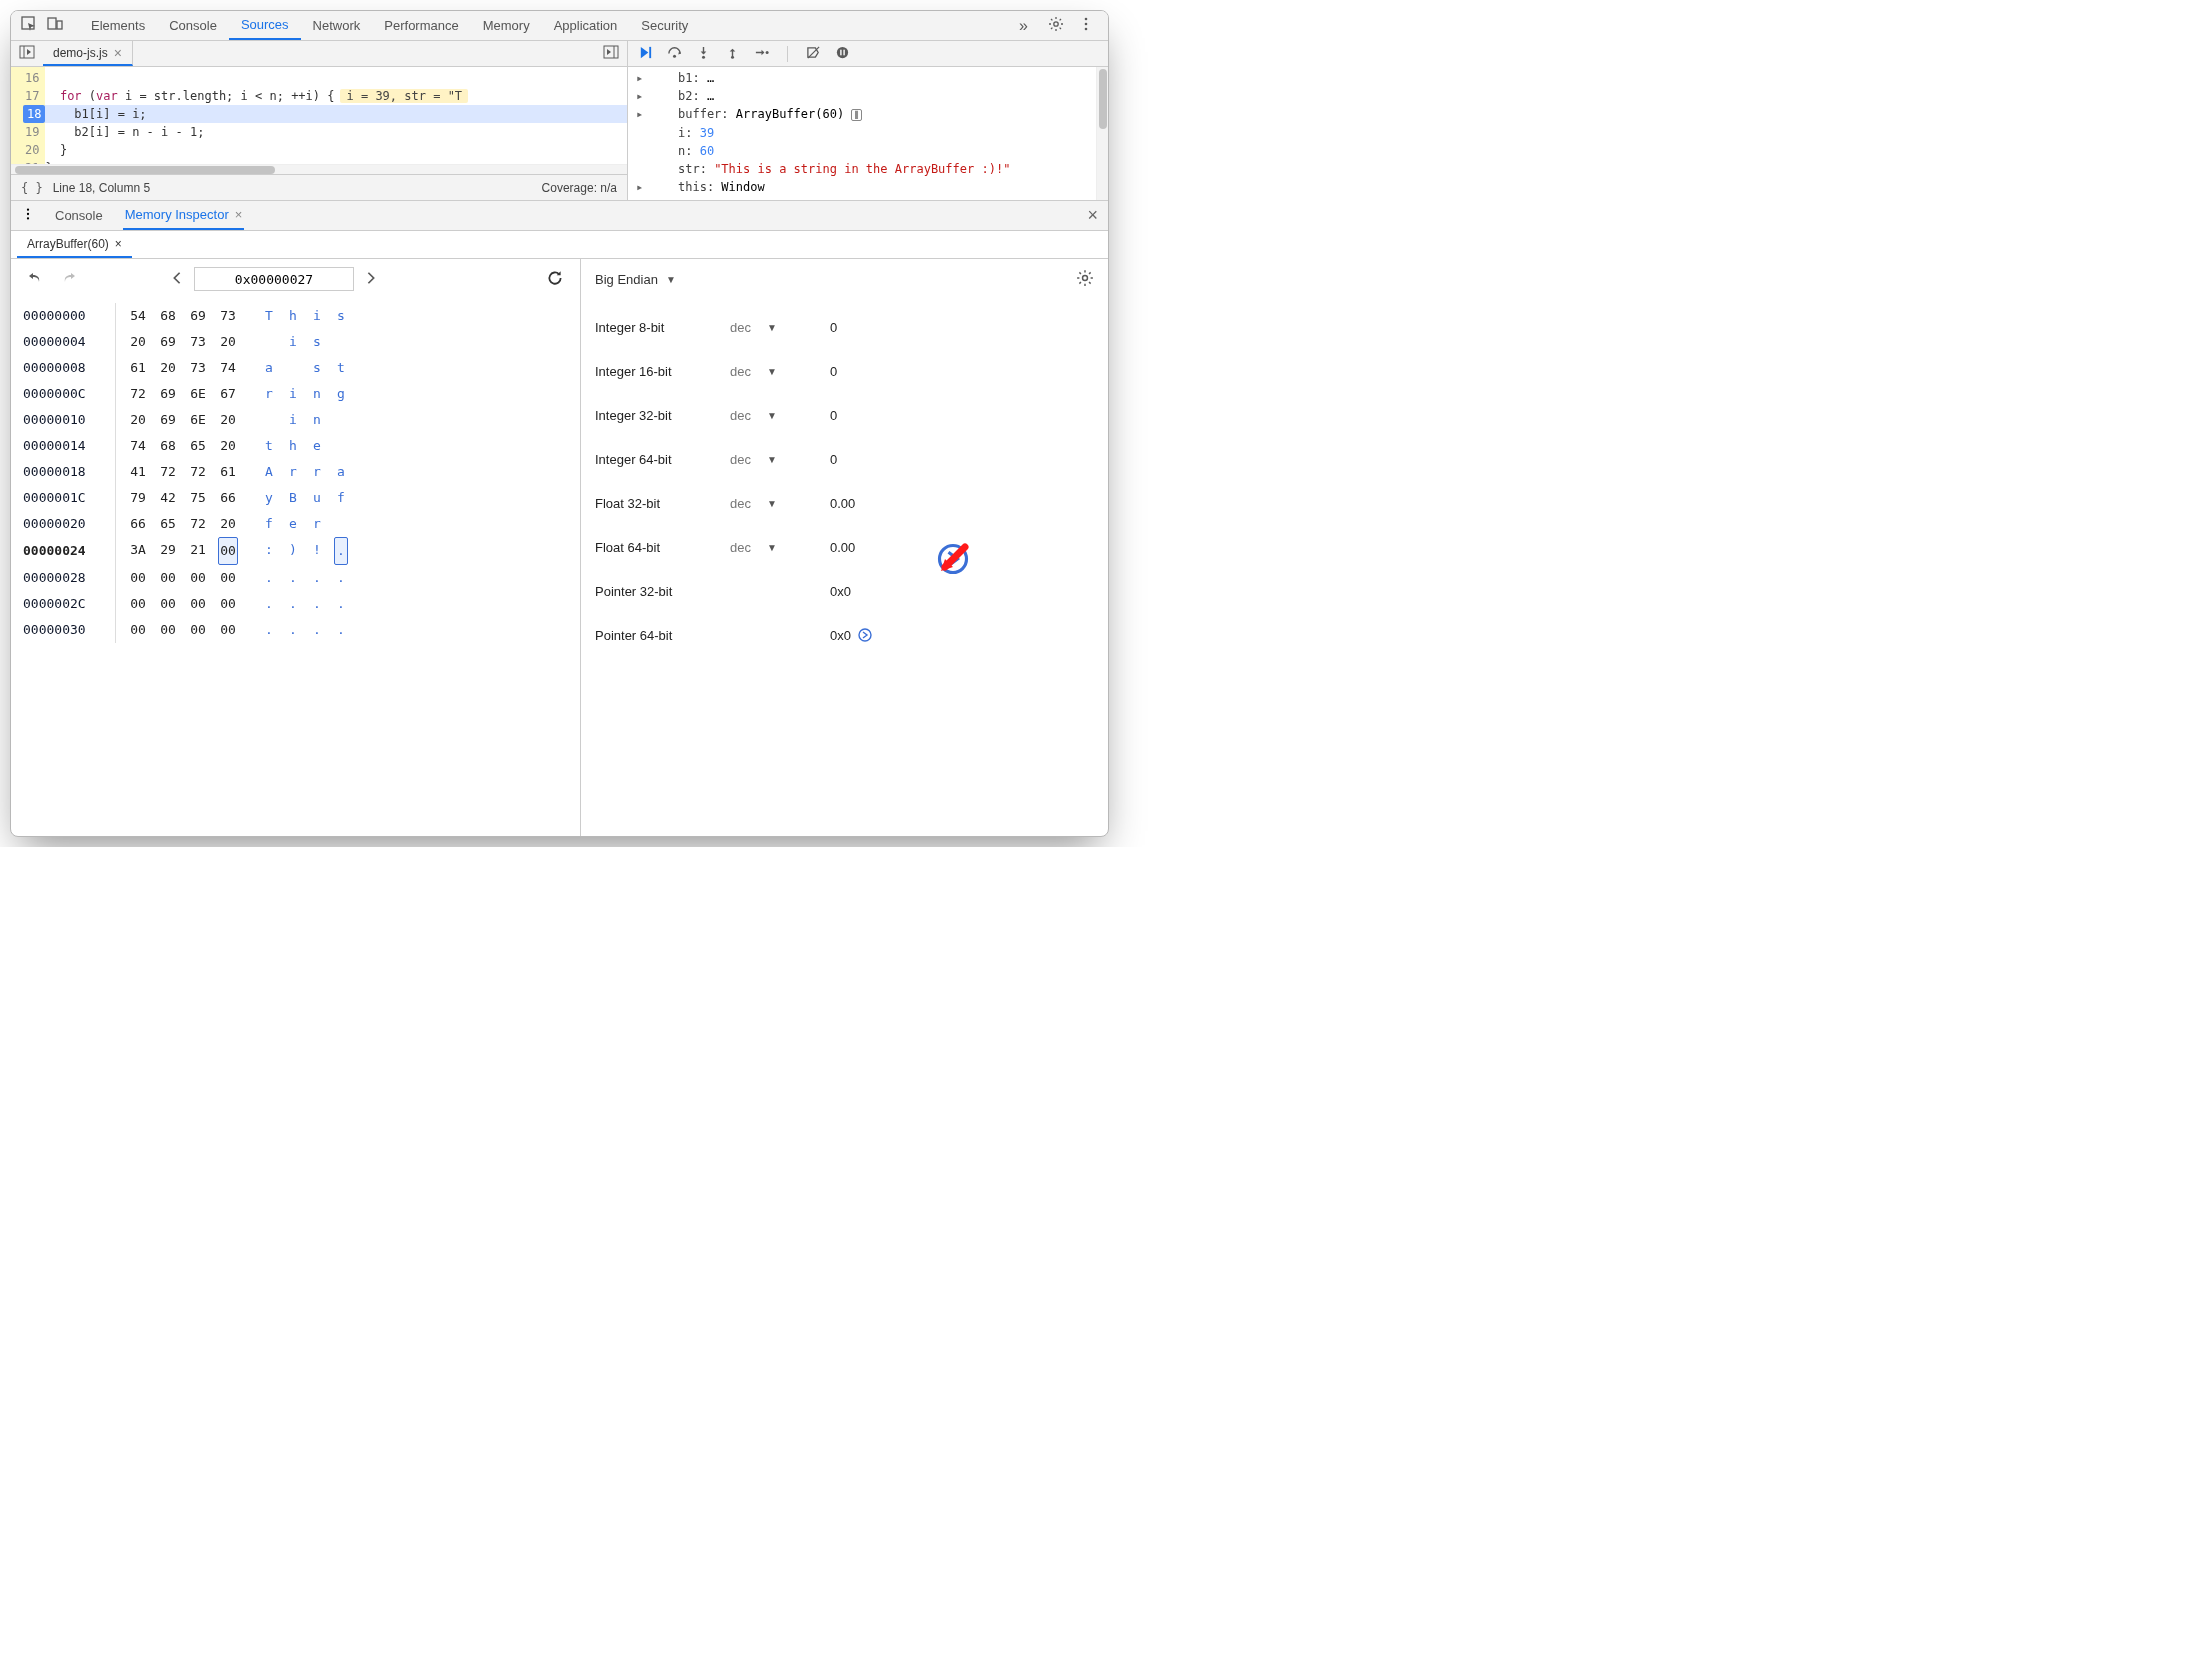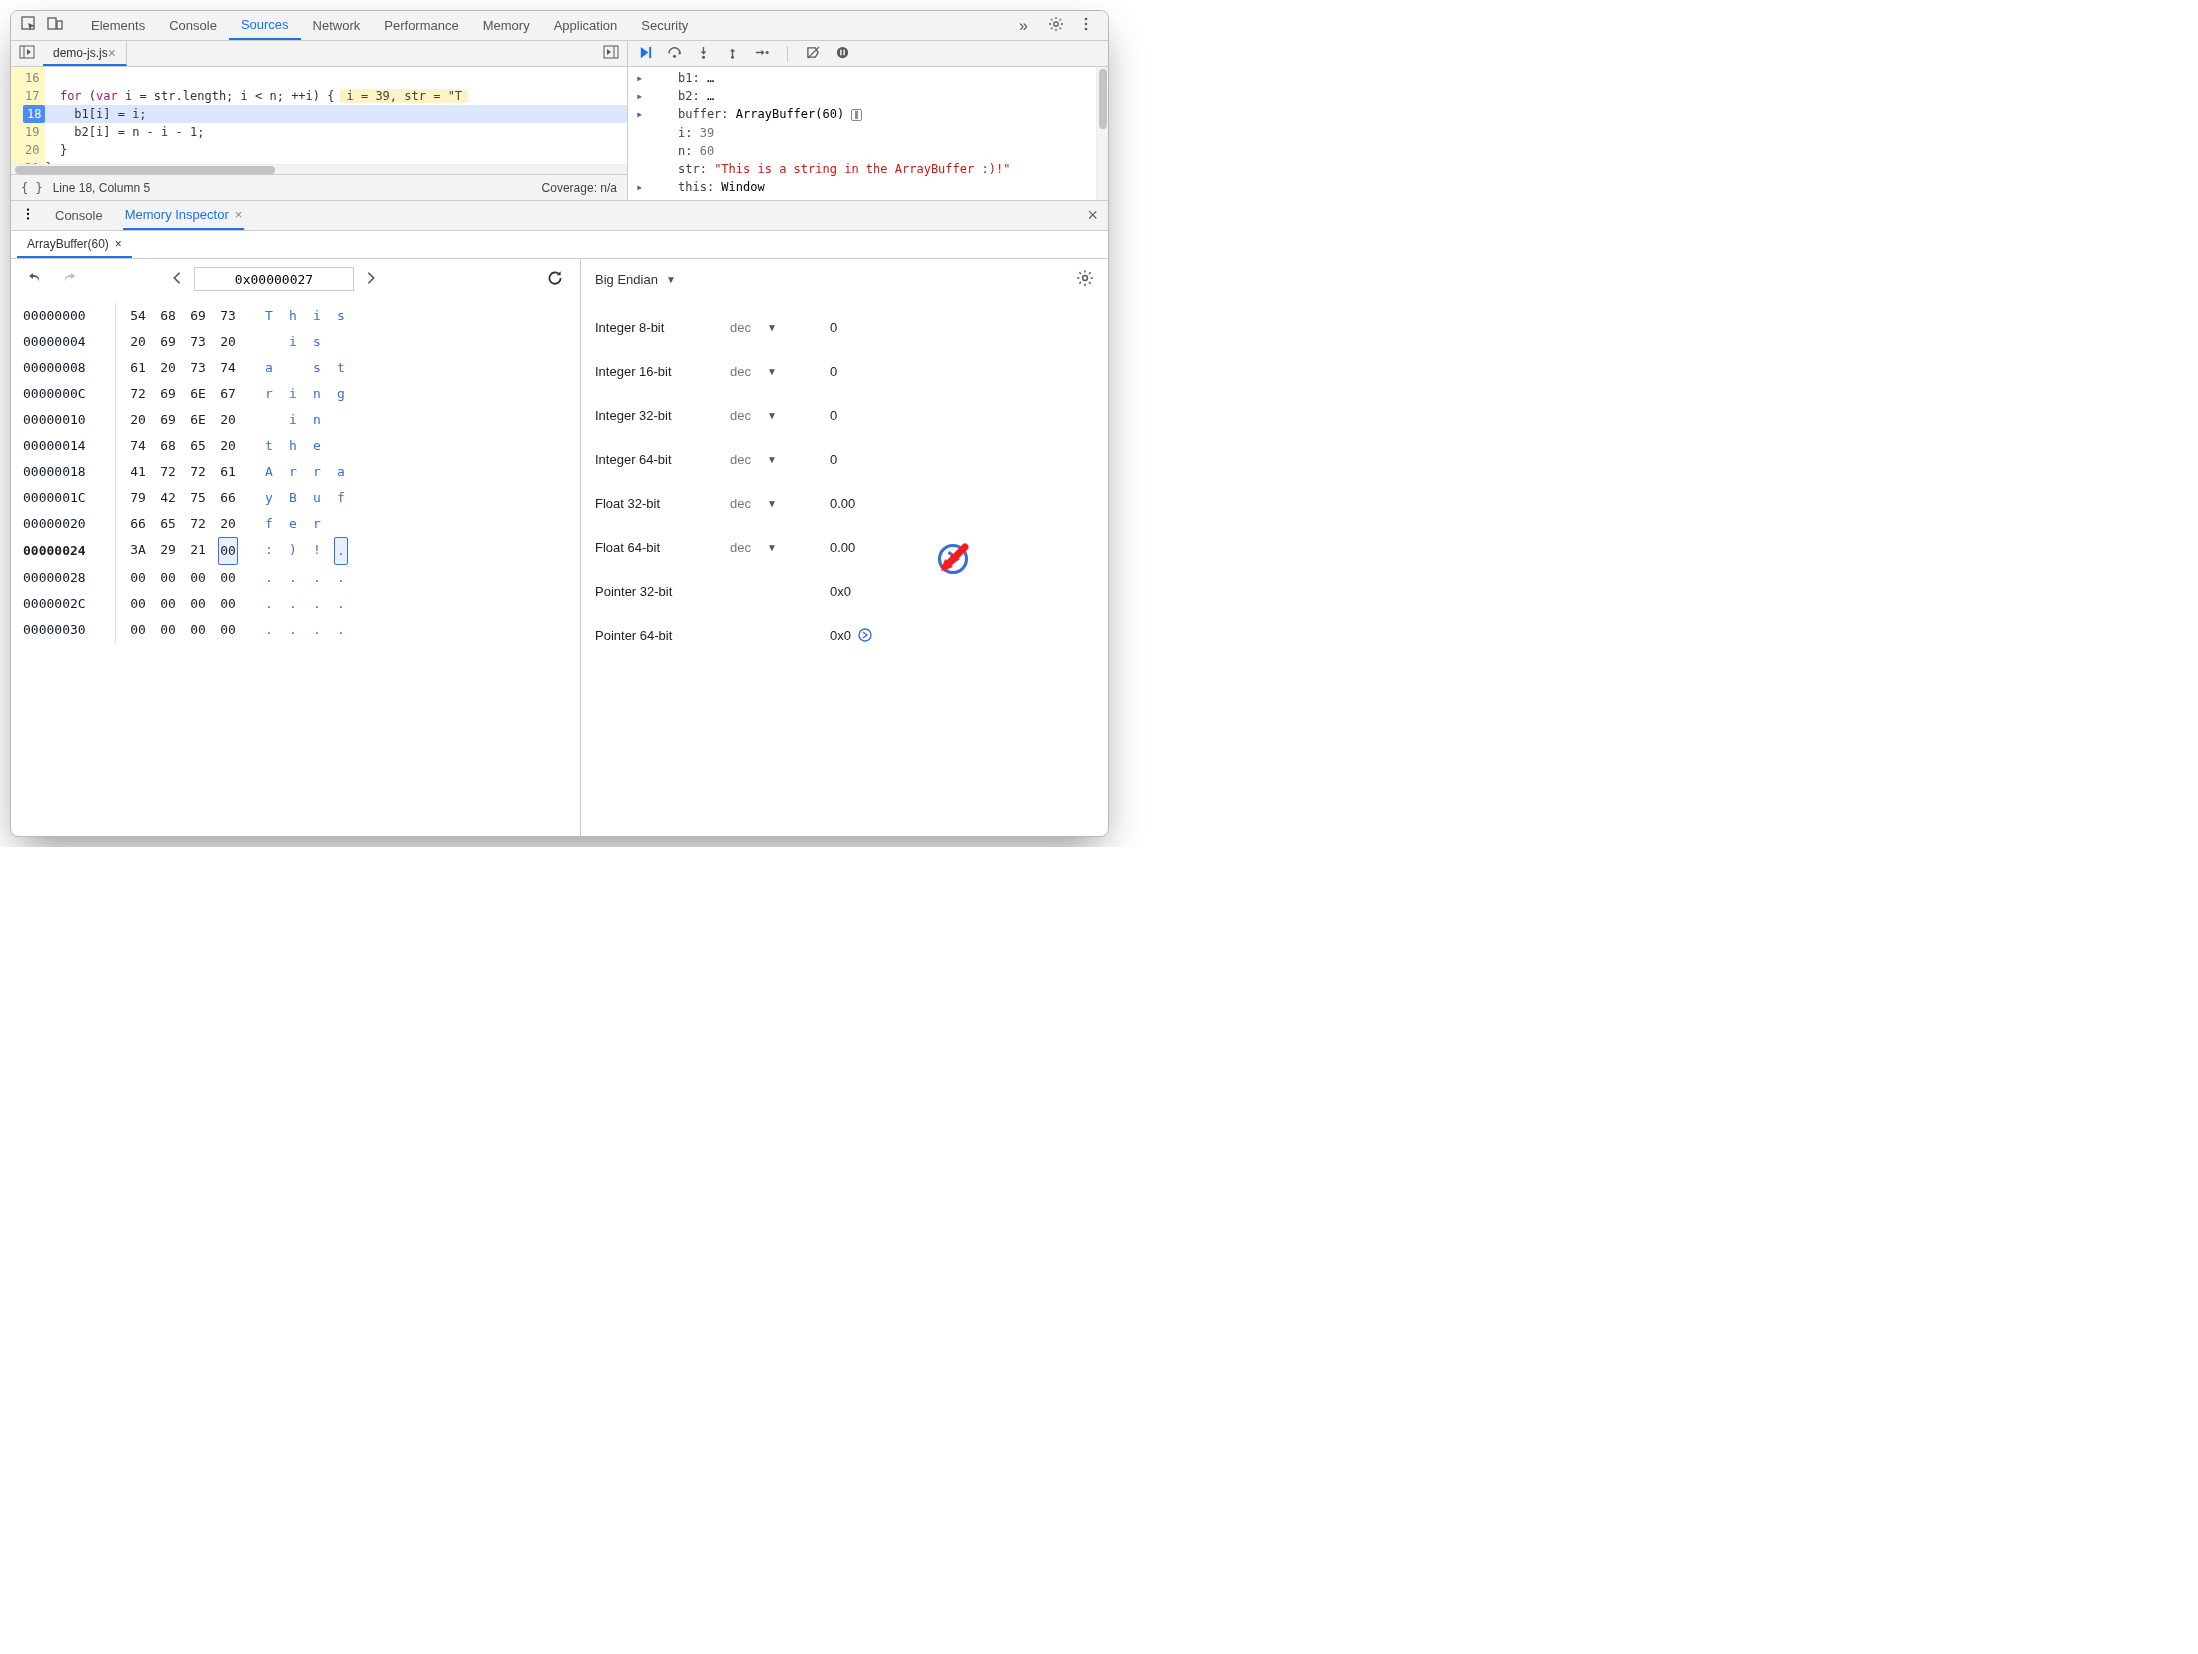--- a/index.html
+++ b/index.html
@@ -46,21 +46,21 @@
   .toolbar .leading { display:flex; gap:10px; padding:0 10px; align-items:center;}
   .toolbar svg { width:16px; height:16px; fill:#5a5a5a; }
   .main-tabs { display:flex; height:100%; margin-left:6px; }
   .main-tab { padding:0 12px; display:flex; align-items:center; font-size:13px; color:#555; cursor:pointer;}
   .main-tab.active { color:#1a73e8; border-bottom:2px solid #1a73e8; font-weight:500;}
   .toolbar .trailing { margin-left:auto; display:flex; gap:14px; padding:0 14px; align-items:center; color:#5a5a5a;}
   .split-row { display:flex; flex:0 0 auto; border-bottom:1px solid #ccc; height:160px;}
   .editor-pane { flex:1; display:flex; flex-direction:column; border-right:1px solid #ccc; min-width:0;}
   .editor-header { height:26px; border-bottom:1px solid #ccc; display:flex; align-items:center; background:#f3f3f3;}
   .ed-icon { padding:0 8px; color:#5a5a5a;}
-  .ed-tab { padding:0 10px; height:100%; display:flex; align-items:center; border-right:1px solid #ccc; border-bottom:2px solid #1a73e8; font-size:12px;}
+  .ed-tab { padding:0 10px; height:100%; display:flex; align-items:center; gap:6px; border-right:1px solid #ccc; border-bottom:2px solid #1a73e8; font-size:12px;}
   .ed-tab .x { color:#888; font-size:14px;}
   .ed-spacer { flex:1;}
   .code-area { flex:1; display:flex; font-family:Menlo,Consolas,monospace; font-size:12px; overflow:hidden; position:relative;}
   .gutter { background:#fef9c3; color:#888; text-align:right; padding:2px 6px 2px 12px; line-height:18px;}
   .gutter .bp { background:#4b8bf5; color:#fff; padding:0 4px; margin-right:-6px; border-radius:2px; display:inline-block; min-width:20px;}
   .code { padding:2px 0; line-height:18px; white-space:pre; flex:1; overflow:hidden;}
   .code .hl-line { background:#dbe7ff; display:block;}
   .code .kw { color:#a71d5d;}
   .code .inline-hint { background:#fff3c5; color:#444; padding:0 6px; margin-left:6px; border-radius:2px; font-family:Menlo,monospace;}
   .h-scroll { height:10px; background:#f3f3f3; border-top:1px solid #eee;}
@@ -70,21 +70,21 @@
   .scope-pane { width:480px; display:flex; flex-direction:column; min-width:0;}
   .debug-bar { height:26px; border-bottom:1px solid #ccc; display:flex; align-items:center; gap:14px; padding:0 10px; background:#f3f3f3; color:#5a5a5a;}
   .debug-bar .sep { width:1px; height:16px; background:#ccc; margin:0 4px;}
   .debug-bar svg { width:15px; height:15px; fill:#5a5a5a;}
   .debug-bar .resume svg { fill:#1a73e8;}
   .scope-body { flex:1; overflow:auto; font-family:Menlo,Consolas,monospace; font-size:12px; line-height:18px; padding:2px 8px; position:relative;}
   .scope-row { white-space:nowrap;}
   .tri { display:inline-block; width:10px; color:#666;}
   .sk { color:#404040;margin-left:32px;}
   .sv { color:#000;}
-  .snum { color:#737373;}
+  .snum { color:#3b82f6;}
   .sstr { color:#c41a16;}
   .v-scroll { position:absolute; right:0; top:0; bottom:0; width:12px; background:#f3f3f3; border-left:1px solid #eee;}
   .v-scroll .thumb { width:8px; height:60px; background:#c3c3c3; border-radius:4px; margin:2px auto;}
   .drawer-tabs { height:30px; border-bottom:1px solid #ccc; display:flex; align-items:center; background:#f3f3f3; padding:0 10px; gap:18px;}
   .drawer-tab { font-size:13px; color:#555; padding:0 2px; height:100%; display:flex; align-items:center; gap:6px;}
   .drawer-tab.active { color:#1a73e8; border-bottom:2px solid #1a73e8;}
   .drawer-tab .x { color:#888;}
   .drawer-tabs .x-close { margin-left:auto; color:#666; font-size:18px;}
   .mi-tabbar { height:28px; border-bottom:1px solid #ccc; display:flex; align-items:center; padding:0 6px;}
   .mi-tab { padding:0 10px; height:100%; display:flex; align-items:center; gap:6px; border-bottom:2px solid #1a73e8; font-size:12px;}

